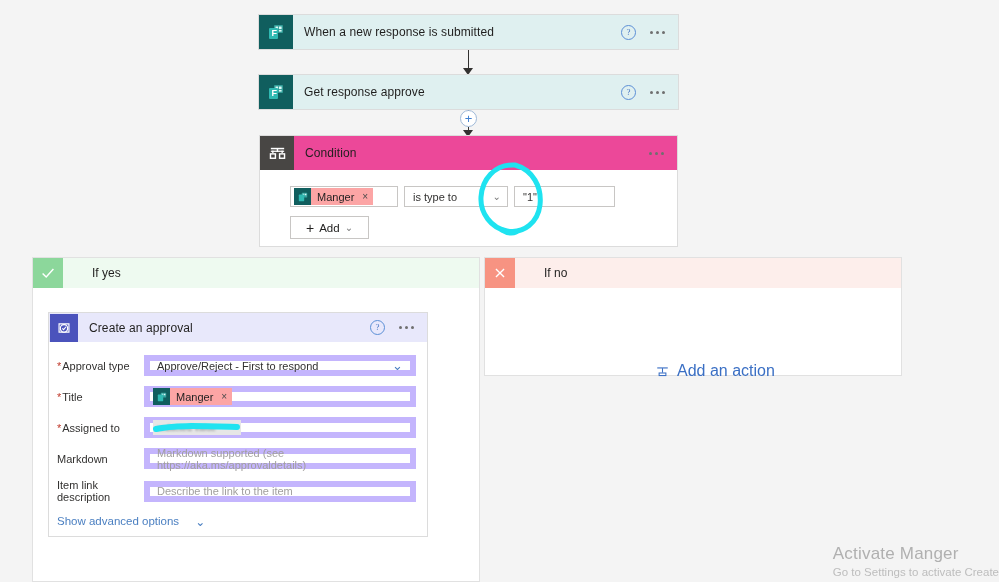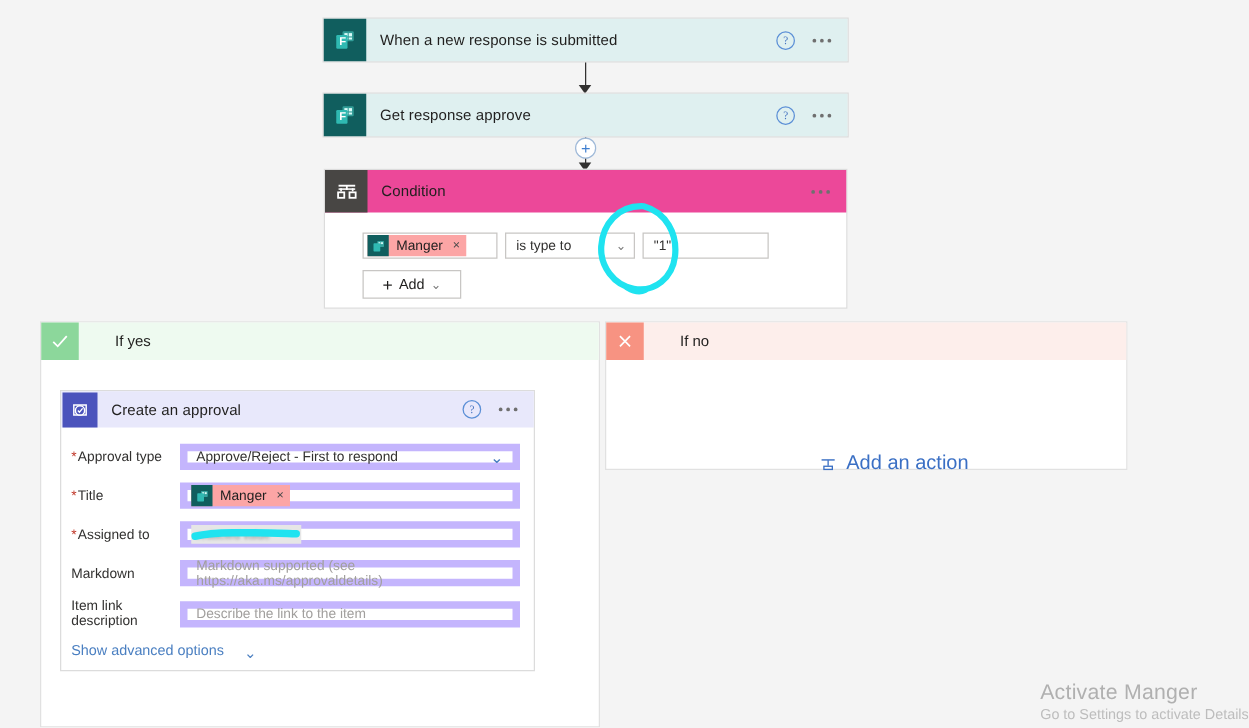--- a/index.html
+++ b/index.html
@@ -554,16 +554,16 @@
         <rect x="3" y="4.5" width="14" height="1.5" fill="#3a6fc4"></rect>
         <rect x="9.3" y="5.5" width="1.4" height="6" fill="#3a6fc4"></rect>
         <rect x="5.5" y="12" width="9" height="3.4" fill="none" stroke="#3a6fc4" stroke-width="1.4"></rect>
       </svg>
     </span>
     <span>Add an action</span>
   </div>
 
   <div class="watermark">
     <div class="wm1">Activate Manger</div>
-    <div class="wm2">Go to Settings to activate Details</div>
+    <div class="wm2">Go to Settings to activate Create</div>
   </div>
 
 </div>
 
 </body></html>

